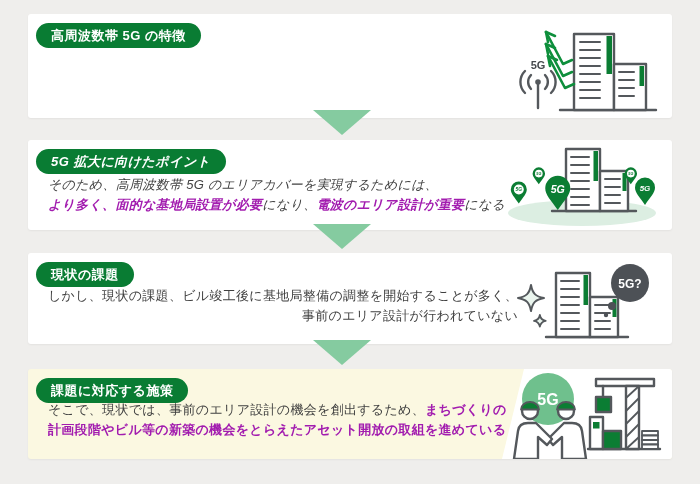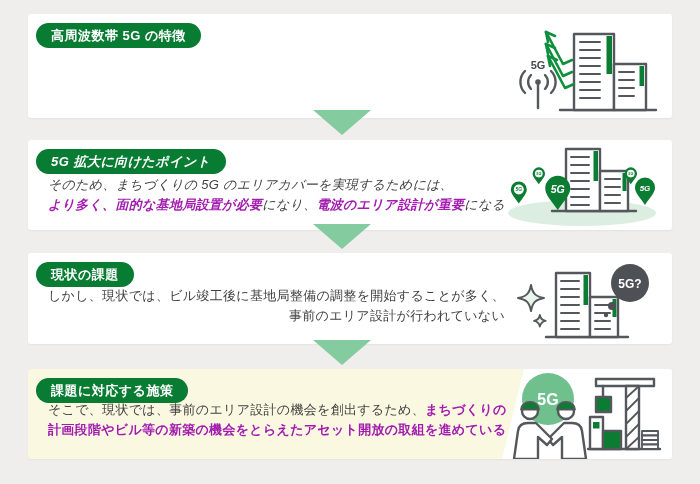--- a/index.html
+++ b/index.html
@@ -112,21 +112,21 @@
     </svg>
   </section>
 
   <div class="flow-arrow flow-arrow-1"></div>
 
   <section class="card card-2">
     <div class="badge">
       <span>5G 拡大に向けたポイント</span>
     </div>
     <p class="body-text">
-      <span>そのため、まちづくりの 5G のエリアカバーを実現するためには、</span><br>
+      <span>そのため、高周波数帯 5G のエリアカバーを実現するためには、</span><br>
       <span class="em">より多く、面的な基地局設置が必要</span><span>になり、</span><span class="em">電波のエリア設計が重要</span><span>になる</span>
     </p>
     <svg class="illo illo-2" width="160" height="84" viewBox="0 0 160 84" fill="none">
       <ellipse cx="78" cy="70" rx="74" ry="13" fill="#dceee2"></ellipse>
       <g stroke="#54585c" stroke-width="2.4" stroke-linejoin="round" stroke-linecap="round">
         <line x1="48" y1="68" x2="132" y2="68"></line>
         <g>
           <rect x="62" y="6" width="34" height="62" fill="#ffffff"></rect>
           <rect x="89.5" y="8" width="4.5" height="30" fill="#0b7d33" stroke="none"></rect>
           <g stroke-width="2">
@@ -176,21 +176,21 @@
     </svg>
   </section>
 
   <div class="flow-arrow flow-arrow-2"></div>
 
   <section class="card card-3">
     <div class="badge">
       <span>現状の課題</span>
     </div>
     <p class="body-text">
-      <span>しかし、現状では、ビル竣工後に基地局整備の調整を開始することが多く、</span><br>
+      <span>しかし、現状の課題、ビル竣工後に基地局整備の調整を開始することが多く、</span><br>
       <span>事前のエリア設計が行われていない</span>
     </p>
     <svg class="illo illo-3" width="140" height="84" viewBox="0 0 140 84" fill="none">
       <g stroke="#54585c" stroke-width="2.4" stroke-linejoin="round" stroke-linecap="round">
         <line x1="30" y1="78" x2="112" y2="78"></line>
         <g>
           <rect x="40" y="14" width="34" height="64" fill="#ffffff"></rect>
           <rect x="67.5" y="16" width="4.5" height="30" fill="#0b7d33" stroke="none"></rect>
           <g stroke-width="2">
             <line x1="45" y1="22" x2="63" y2="22"></line>

